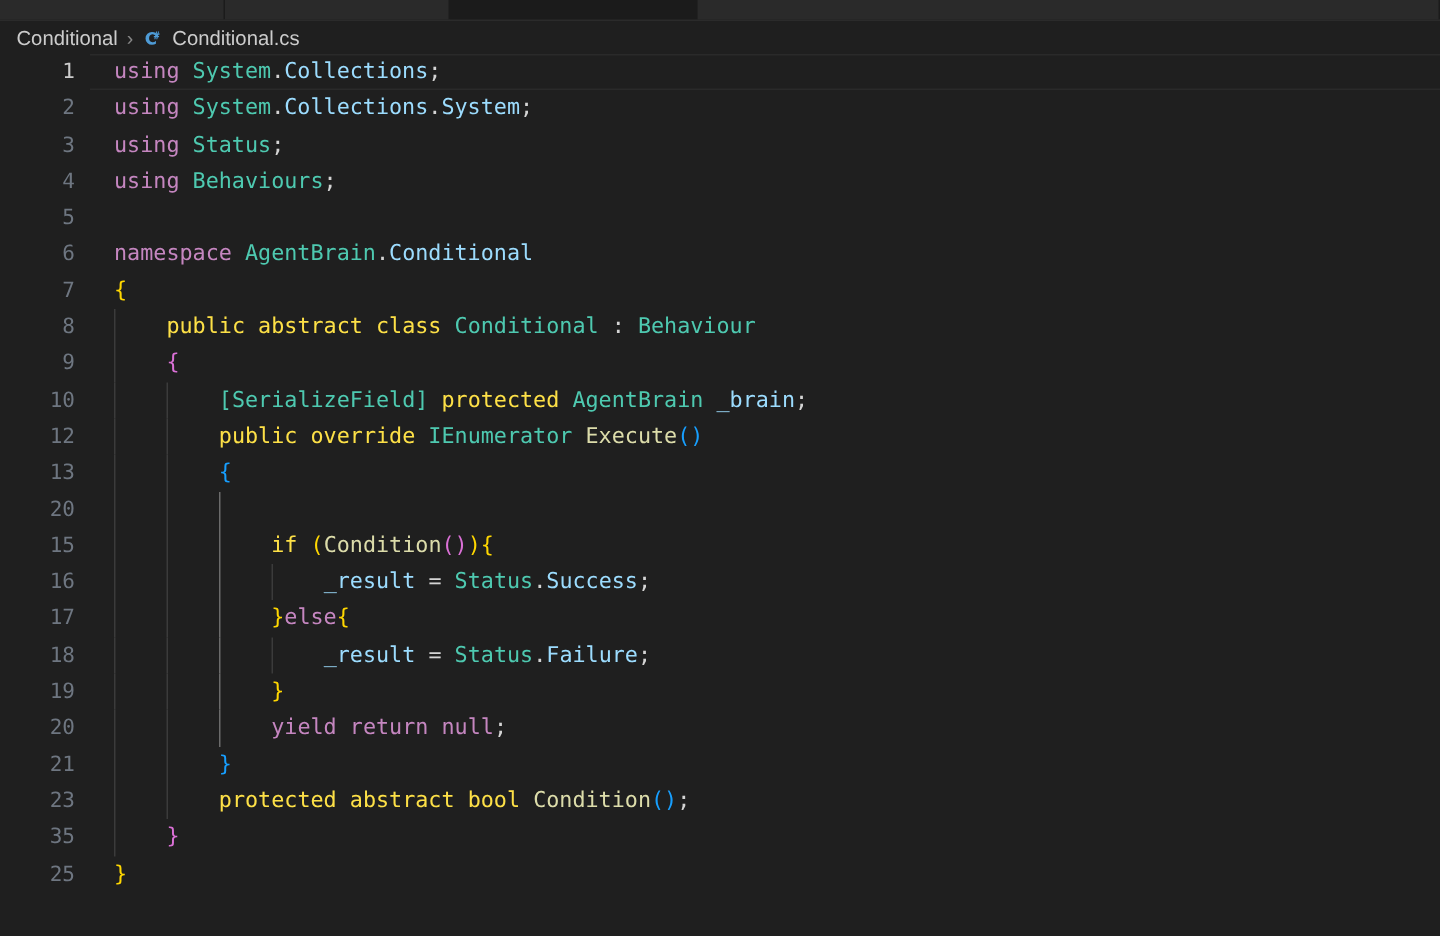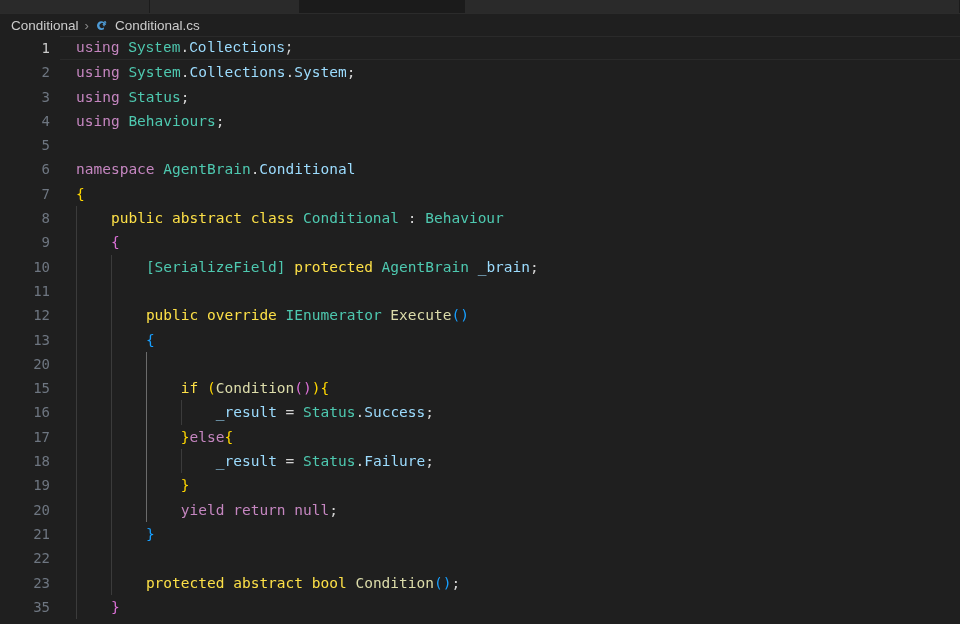--- a/index.html
+++ b/index.html
@@ -67,21 +67,20 @@
   }
   .row {
     position: relative;
     height: 24.3px;
     line-height: 24.3px;
     white-space: pre;
   }
   .row.current .gutter { color: #cccccc; }
   .row.current .codecell {
     box-shadow: inset 0 1px 0 #2a2a2a, inset 0 -1px 0 #2a2a2a;
-    font-family: Liberation Mono, monospace;
   }
   .gutter {
     position: absolute; left: 0; top: 0;
     width: 50px;
     text-align: right;
     color: #6e7681;
     font-size: 14px;
   }
   .codecell {
     position: absolute; left: 60px; top: 0;
@@ -138,28 +137,26 @@
     <div class="row current"><div class="gutter">1</div><div class="codecell"><div class="code"><span class="t-kw">using</span><span class="t-punc"> </span><span class="t-type">System</span><span class="t-punc">.</span><span class="t-var">Collections</span><span class="t-punc">;</span></div></div></div>
     <div class="row"><div class="gutter">2</div><div class="codecell"><div class="code"><span class="t-kw">using</span><span class="t-punc"> </span><span class="t-type">System</span><span class="t-punc">.</span><span class="t-var">Collections</span><span class="t-punc">.</span><span class="t-var">System</span><span class="t-punc">;</span></div></div></div>
     <div class="row"><div class="gutter">3</div><div class="codecell"><div class="code"><span class="t-kw">using</span><span class="t-punc"> </span><span class="t-type">Status</span><span class="t-punc">;</span></div></div></div>
     <div class="row"><div class="gutter">4</div><div class="codecell"><div class="code"><span class="t-kw">using</span><span class="t-punc"> </span><span class="t-type">Behaviours</span><span class="t-punc">;</span></div></div></div>
     <div class="row"><div class="gutter">5</div><div class="codecell"><div class="code"></div></div></div>
     <div class="row"><div class="gutter">6</div><div class="codecell"><div class="code"><span class="t-kw">namespace</span><span class="t-punc"> </span><span class="t-type">AgentBrain</span><span class="t-punc">.</span><span class="t-var">Conditional</span></div></div></div>
     <div class="row"><div class="gutter">7</div><div class="codecell"><div class="code"><span class="b-yellow">{</span></div></div></div>
     <div class="row"><div class="gutter">8</div><div class="codecell"><div class="ig" style="left: 16px;"></div><div class="code"><span class="t-punc"> </span><span class="t-punc"> </span><span class="t-punc"> </span><span class="t-punc"> </span><span class="t-mod">public</span><span class="t-punc"> </span><span class="t-mod">abstract</span><span class="t-punc"> </span><span class="t-mod">class</span><span class="t-punc"> </span><span class="t-type">Conditional</span><span class="t-punc"> </span><span class="t-punc">:</span><span class="t-punc"> </span><span class="t-type">Behaviour</span></div></div></div>
     <div class="row"><div class="gutter">9</div><div class="codecell"><div class="ig" style="left: 16px;"></div><div class="code"><span class="t-punc"> </span><span class="t-punc"> </span><span class="t-punc"> </span><span class="t-punc"> </span><span class="b-pink">{</span></div></div></div>
     <div class="row"><div class="gutter">10</div><div class="codecell"><div class="ig" style="left: 16px;"></div><div class="ig" style="left: 50.84px;"></div><div class="code"><span class="t-punc"> </span><span class="t-punc"> </span><span class="t-punc"> </span><span class="t-punc"> </span><span class="t-punc"> </span><span class="t-punc"> </span><span class="t-punc"> </span><span class="t-punc"> </span><span class="t-type">[</span><span class="t-type">SerializeField</span><span class="t-type">]</span><span class="t-punc"> </span><span class="t-mod">protected</span><span class="t-punc"> </span><span class="t-type">AgentBrain</span><span class="t-punc"> </span><span class="t-var">_brain</span><span class="t-punc">;</span></div></div></div>
-    <div class="row"><div class="gutter">11</div><div class="codecell"><div class="ig" style="left: 16px;"></div><div class="ig" style="left: 50.84px;"></div><div class="code"></div></div></div>
     <div class="row"><div class="gutter">12</div><div class="codecell"><div class="ig" style="left: 16px;"></div><div class="ig" style="left: 50.84px;"></div><div class="code"><span class="t-punc"> </span><span class="t-punc"> </span><span class="t-punc"> </span><span class="t-punc"> </span><span class="t-punc"> </span><span class="t-punc"> </span><span class="t-punc"> </span><span class="t-punc"> </span><span class="t-mod">public</span><span class="t-punc"> </span><span class="t-mod">override</span><span class="t-punc"> </span><span class="t-type">IEnumerator</span><span class="t-punc"> </span><span class="t-fn">Execute</span><span class="b-blue">(</span><span class="b-blue">)</span></div></div></div>
     <div class="row"><div class="gutter">13</div><div class="codecell"><div class="ig" style="left: 16px;"></div><div class="ig" style="left: 50.84px;"></div><div class="code"><span class="t-punc"> </span><span class="t-punc"> </span><span class="t-punc"> </span><span class="t-punc"> </span><span class="t-punc"> </span><span class="t-punc"> </span><span class="t-punc"> </span><span class="t-punc"> </span><span class="b-blue">{</span></div></div></div>
     <div class="row"><div class="gutter">20</div><div class="codecell"><div class="ig" style="left: 16px;"></div><div class="ig" style="left: 50.84px;"></div><div class="ig active" style="left: 85.68px;"></div></div></div>
     <div class="row"><div class="gutter">15</div><div class="codecell"><div class="ig" style="left: 16px;"></div><div class="ig" style="left: 50.84px;"></div><div class="ig active" style="left: 85.68px;"></div><div class="code"><span class="t-punc"> </span><span class="t-punc"> </span><span class="t-punc"> </span><span class="t-punc"> </span><span class="t-punc"> </span><span class="t-punc"> </span><span class="t-punc"> </span><span class="t-punc"> </span><span class="t-punc"> </span><span class="t-punc"> </span><span class="t-punc"> </span><span class="t-punc"> </span><span class="t-mod">if</span><span class="t-punc"> </span><span class="b-yellow">(</span><span class="t-fn">Condition</span><span class="b-pink">(</span><span class="b-pink">)</span><span class="b-yellow">)</span><span class="b-yellow">{</span></div></div></div>
     <div class="row"><div class="gutter">16</div><div class="codecell"><div class="ig" style="left: 16px;"></div><div class="ig" style="left: 50.84px;"></div><div class="ig active" style="left: 85.68px;"></div><div class="ig" style="left: 120.52px;"></div><div class="code"><span class="t-punc"> </span><span class="t-punc"> </span><span class="t-punc"> </span><span class="t-punc"> </span><span class="t-punc"> </span><span class="t-punc"> </span><span class="t-punc"> </span><span class="t-punc"> </span><span class="t-punc"> </span><span class="t-punc"> </span><span class="t-punc"> </span><span class="t-punc"> </span><span class="t-punc"> </span><span class="t-punc"> </span><span class="t-punc"> </span><span class="t-punc"> </span><span class="t-var">_result</span><span class="t-punc"> </span><span class="t-punc">=</span><span class="t-punc"> </span><span class="t-type">Status</span><span class="t-punc">.</span><span class="t-var">Success</span><span class="t-punc">;</span></div></div></div>
     <div class="row"><div class="gutter">17</div><div class="codecell"><div class="ig" style="left: 16px;"></div><div class="ig" style="left: 50.84px;"></div><div class="ig active" style="left: 85.68px;"></div><div class="code"><span class="t-punc"> </span><span class="t-punc"> </span><span class="t-punc"> </span><span class="t-punc"> </span><span class="t-punc"> </span><span class="t-punc"> </span><span class="t-punc"> </span><span class="t-punc"> </span><span class="t-punc"> </span><span class="t-punc"> </span><span class="t-punc"> </span><span class="t-punc"> </span><span class="b-yellow">}</span><span class="t-kw">else</span><span class="b-yellow">{</span></div></div></div>
     <div class="row"><div class="gutter">18</div><div class="codecell"><div class="ig" style="left: 16px;"></div><div class="ig" style="left: 50.84px;"></div><div class="ig active" style="left: 85.68px;"></div><div class="ig" style="left: 120.52px;"></div><div class="code"><span class="t-punc"> </span><span class="t-punc"> </span><span class="t-punc"> </span><span class="t-punc"> </span><span class="t-punc"> </span><span class="t-punc"> </span><span class="t-punc"> </span><span class="t-punc"> </span><span class="t-punc"> </span><span class="t-punc"> </span><span class="t-punc"> </span><span class="t-punc"> </span><span class="t-punc"> </span><span class="t-punc"> </span><span class="t-punc"> </span><span class="t-punc"> </span><span class="t-var">_result</span><span class="t-punc"> </span><span class="t-punc">=</span><span class="t-punc"> </span><span class="t-type">Status</span><span class="t-punc">.</span><span class="t-var">Failure</span><span class="t-punc">;</span></div></div></div>
     <div class="row"><div class="gutter">19</div><div class="codecell"><div class="ig" style="left: 16px;"></div><div class="ig" style="left: 50.84px;"></div><div class="ig active" style="left: 85.68px;"></div><div class="code"><span class="t-punc"> </span><span class="t-punc"> </span><span class="t-punc"> </span><span class="t-punc"> </span><span class="t-punc"> </span><span class="t-punc"> </span><span class="t-punc"> </span><span class="t-punc"> </span><span class="t-punc"> </span><span class="t-punc"> </span><span class="t-punc"> </span><span class="t-punc"> </span><span class="b-yellow">}</span></div></div></div>
     <div class="row"><div class="gutter">20</div><div class="codecell"><div class="ig" style="left: 16px;"></div><div class="ig" style="left: 50.84px;"></div><div class="ig active" style="left: 85.68px;"></div><div class="code"><span class="t-punc"> </span><span class="t-punc"> </span><span class="t-punc"> </span><span class="t-punc"> </span><span class="t-punc"> </span><span class="t-punc"> </span><span class="t-punc"> </span><span class="t-punc"> </span><span class="t-punc"> </span><span class="t-punc"> </span><span class="t-punc"> </span><span class="t-punc"> </span><span class="t-kw">yield</span><span class="t-punc"> </span><span class="t-kw">return</span><span class="t-punc"> </span><span class="t-kw">null</span><span class="t-punc">;</span></div></div></div>
     <div class="row"><div class="gutter">21</div><div class="codecell"><div class="ig" style="left: 16px;"></div><div class="ig" style="left: 50.84px;"></div><div class="code"><span class="t-punc"> </span><span class="t-punc"> </span><span class="t-punc"> </span><span class="t-punc"> </span><span class="t-punc"> </span><span class="t-punc"> </span><span class="t-punc"> </span><span class="t-punc"> </span><span class="b-blue">}</span></div></div></div>
-    <div class="row"><div class="gutter">22</div><div class="codecell"><div class="ig" style="left: 16px;"></div><div class="ig" style="left: 50.84px;"></div><div class="code"></div></div></div>
     <div class="row"><div class="gutter">23</div><div class="codecell"><div class="ig" style="left: 16px;"></div><div class="ig" style="left: 50.84px;"></div><div class="code"><span class="t-punc"> </span><span class="t-punc"> </span><span class="t-punc"> </span><span class="t-punc"> </span><span class="t-punc"> </span><span class="t-punc"> </span><span class="t-punc"> </span><span class="t-punc"> </span><span class="t-mod">protected</span><span class="t-punc"> </span><span class="t-mod">abstract</span><span class="t-punc"> </span><span class="t-mod">bool</span><span class="t-punc"> </span><span class="t-fn">Condition</span><span class="b-blue">(</span><span class="b-blue">)</span><span class="t-punc">;</span></div></div></div>
     <div class="row"><div class="gutter">35</div><div class="codecell"><div class="ig" style="left: 16px;"></div><div class="code"><span class="t-punc"> </span><span class="t-punc"> </span><span class="t-punc"> </span><span class="t-punc"> </span><span class="b-pink">}</span></div></div></div>
     <div class="row"><div class="gutter">25</div><div class="codecell"><div class="code"><span class="b-yellow">}</span></div></div></div>
   </div>
 
 </body></html>

